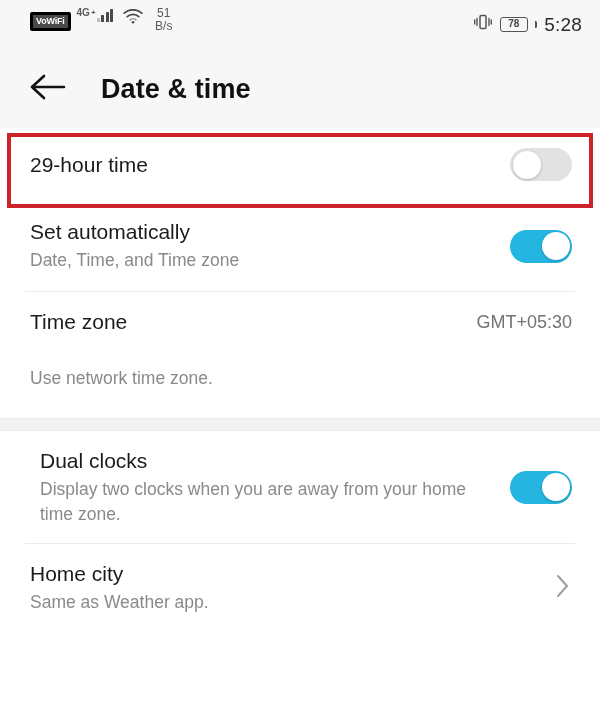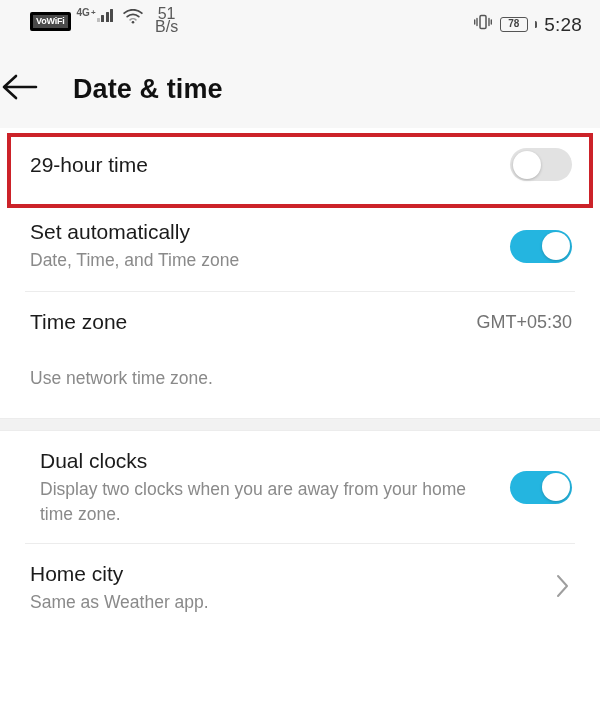--- a/index.html
+++ b/index.html
@@ -74,21 +74,21 @@
   .signal-bars i:nth-child(3) { height: 10px; }
   .signal-bars i:nth-child(4) { height: 13px; }
   .wifi-icon {
     margin-left: 4px;
     margin-top: 3px;
   }
   .data-rate {
     margin-left: 6px;
     text-align: center;
     color: #5a5a5a;
-    font-size: 16px;
+    font-size: 12px;
     line-height: 13px;
     margin-top: 1px;
   }
   .status-right {
     display: flex;
     align-items: center;
     gap: 7px;
     margin-top: 8px;
   }
   .vibrate-icon { display:block; }
@@ -126,20 +126,21 @@
     line-height: 19px;
     letter-spacing: 0.2px;
   }
 
   
   .app-bar {
     height: 78px;
     background: #f7f7f7;
     display: flex;
     align-items: center;
+    padding-left: 28px;
     box-sizing: border-box;
   }
   .back-arrow { flex: 0 0 auto; }
   .app-title {
     font-size: 27px;
     color: #111111;
     font-weight: bold;
     margin-left: 33px;
     letter-spacing: 0.1px;
   }

